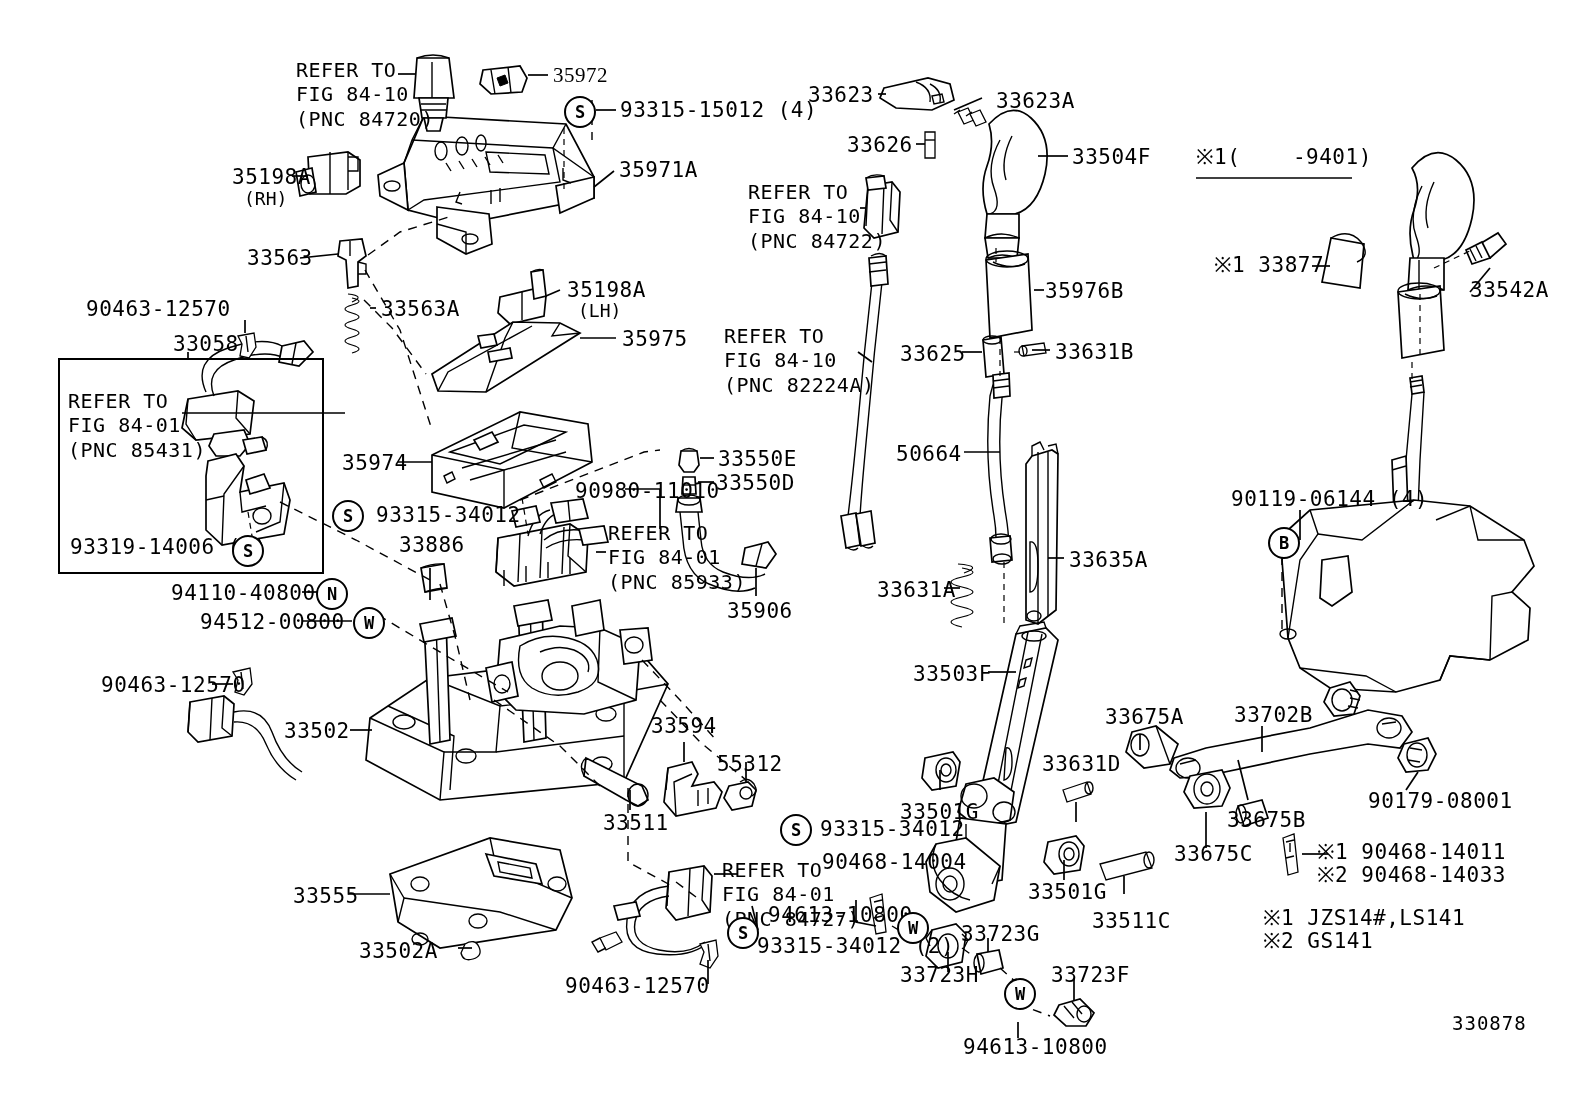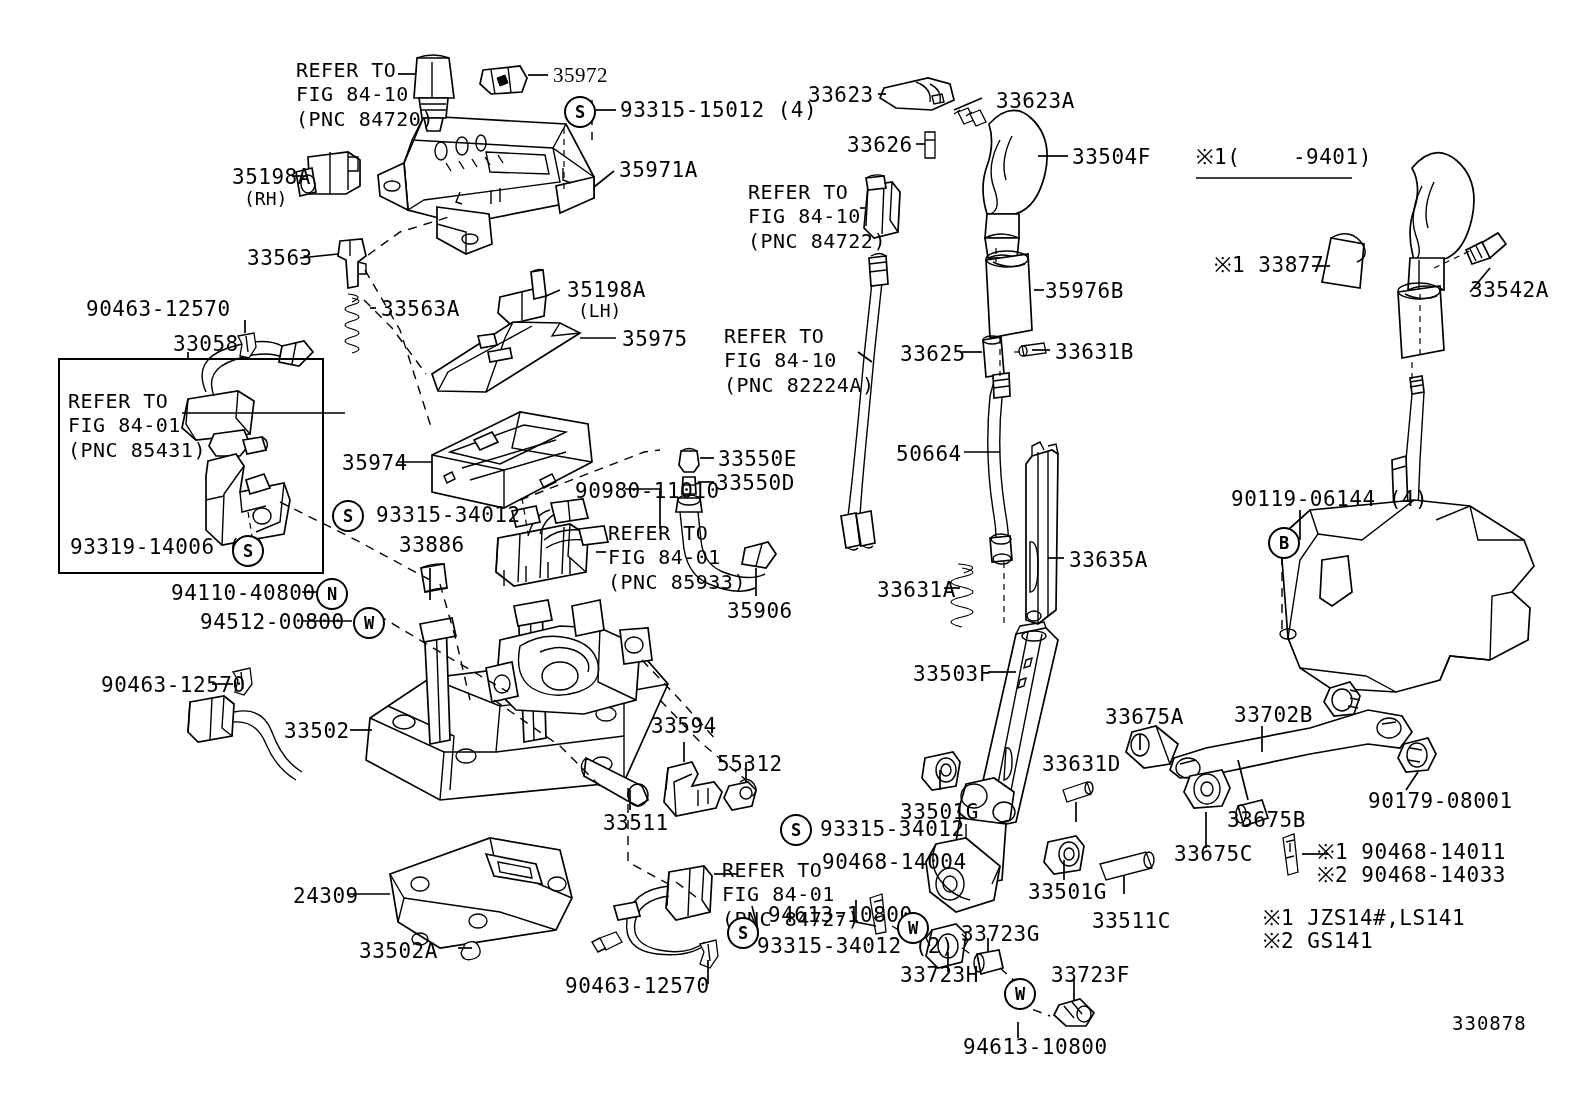--- a/index.html
+++ b/index.html
@@ -666,21 +666,21 @@
   <div class="lbl" style="left:727px;top:599px;">35906</div>
   <div class="lbl" style="left:399px;top:533px;">33886</div>
   <div class="lbl" style="left:171px;top:581px;">94110-40800</div>
   <div class="lbl" style="left:200px;top:610px;">94512-00800</div>
   <div class="lbl" style="left:101px;top:673px;">90463-12570</div>
   <div class="lbl" style="left:284px;top:719px;">33502</div>
   <div class="lbl" style="left:603px;top:811px;">33511</div>
   <div class="lbl" style="left:651px;top:714px;">33594</div>
   <div class="lbl" style="left:717px;top:752px;">55312</div>
   <div class="lbl" style="left:820px;top:817px;">93315-34012</div>
-  <div class="lbl" style="left:293px;top:884px;">24309</div>
+  <div class="lbl" style="left:293px;top:884px;">33555</div>
   <div class="lbl" style="left:359px;top:939px;">33502A</div>
   <div class="lbl blk" style="left:722px;top:858px;">REFER TO
 FIG 84-01
 (PNC 84727)</div>
   <div class="lbl" style="left:565px;top:974px;">90463-12570</div>
   <div class="lbl" style="left:757px;top:934px;">93315-34012 (2)</div>
   <div class="lbl" style="left:768px;top:903px;">94613-10800</div>
 
   <div class="lbl" style="left:808px;top:83px;">33623</div>
   <div class="lbl" style="left:996px;top:89px;">33623A</div>

